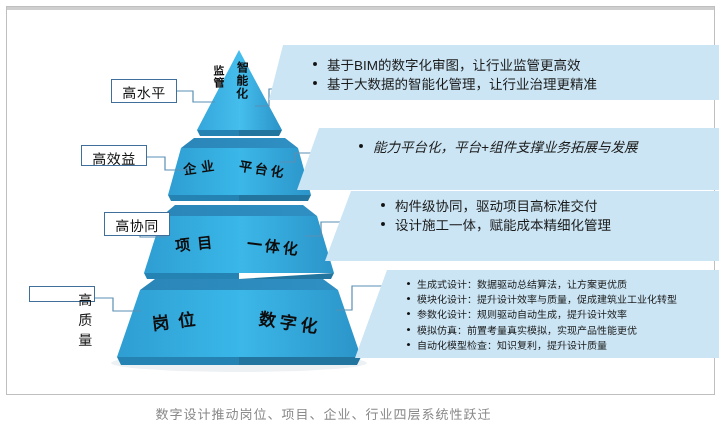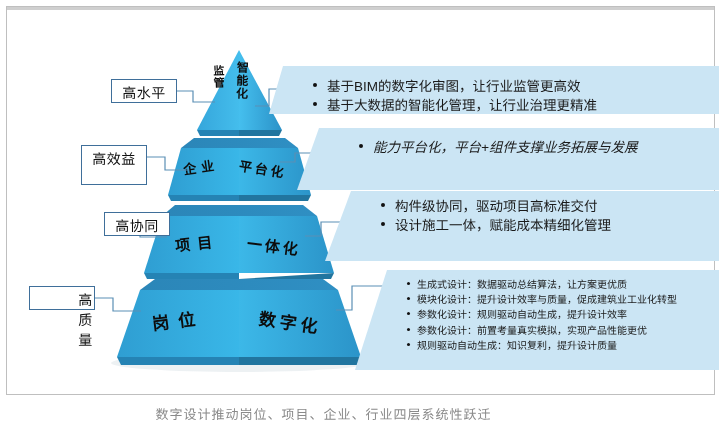--- a/index.html
+++ b/index.html
@@ -60,60 +60,60 @@
     margin-right: 9px;
     flex: none;
     position: relative;
     top: -4px;
   }
   .big .dot { width: 4px; height: 4px; margin-right: 10px; }
   .small .dot { width: 3px; height: 3px; margin-right: 7px; top: -3px; }
 
   
   #panel1 {
-    left: 262px; top: 59px; width: 450px; height: 48px;
+    left: 262px; top: 38px; width: 450px; height: 55px;
     clip-path: polygon(14px 0, 100% 0, 100% 100%, 0 100%);
   }
   #panel1 .ptext { left: 44px; top: 11px; font-size: 13.5px; }
   
   #panel2 {
     left: 290px; top: 121px; width: 422px; height: 62px;
     clip-path: polygon(22px 0, 100% 0, 100% 100%, 0 100%);
   }
   #panel2 .ptext { left: 62px; top: 10px; font-size: 13.5px; font-style: italic; }
   
   #panel3 {
     left: 318px; top: 184px; width: 394px; height: 70px;
     clip-path: polygon(26px 0, 100% 0, 100% 100%, 0 100%);
   }
   #panel3 .ptext { left: 56px; top: 6px; font-size: 13.5px; }
   
   #panel4 {
-    left: 348px; top: 263px; width: 364px; height: 100px;
+    left: 348px; top: 263px; width: 364px; height: 88px;
     clip-path: polygon(32px 0, 100% 0, 100% 100%, 0 100%);
   }
   #panel4 .ptext { left: 52px; top: 7px; font-size: 10px; }
   #panel4 .bullet-line { line-height: 1.52; }
 
   
   .lbl {
     position: absolute;
     border: 1px solid #3f6f9a;
     background: #ffffff;
     color: #111111;
     font-size: 14px;
     text-align: center;
     box-sizing: border-box;
     padding-top: 2px;
     letter-spacing: 0.5px;
   }
   #lbl0 { left: 104px; top: 72px;  width: 66px; height: 24px; }
-  #lbl1 { left: 74px;  top: 138px; width: 66px; height: 40px; }
+  #lbl1 { left: 74px;  top: 138px; width: 66px; height: 21px; }
   #lbl2 { left: 49px;  top: 205px; width: 66px; height: 24px; margin-left: 48px; }
-  #lbl3 { left: 22px;  top: 279px; width: 66px; height: 24px; padding-left: 47px; }
+  #lbl3 { left: 22px;  top: 279px; width: 66px; height: 16px; padding-left: 47px; }
 
   
   #wires { position: absolute; left: 0; top: 0; width: 721px; height: 443px; }
 
   
   #pyramid { position: absolute; left: 0; top: 0; width: 721px; height: 443px; }
   .ptier-label {
     position: absolute;
     color: #0d0d0d;
     font-weight: bold;
@@ -274,25 +274,25 @@
         <div class="bullet-line">
           <span class="dot"></span>
           <span>模块化设计：提升设计效率与质量，促成建筑业工业化转型</span>
         </div>
         <div class="bullet-line">
           <span class="dot"></span>
           <span>参数化设计：规则驱动自动生成，提升设计效率</span>
         </div>
         <div class="bullet-line">
           <span class="dot"></span>
-          <span>参数化设计：前置考量真实模拟，实现产品性能更优</span>
-        </div>
-        <div class="bullet-line">
-          <span class="dot"></span>
-          <span>规则驱动自动生成：知识复利，提升设计质量</span>
+          <span>模拟仿真：前置考量真实模拟，实现产品性能更优</span>
+        </div>
+        <div class="bullet-line">
+          <span class="dot"></span>
+          <span>自动化模型检查：知识复利，提升设计质量</span>
         </div>
       </div>
     </div>
 
   </div>
 
   <div id="caption">数字设计推动岗位、项目、企业、行业四层系统性跃迁</div>
 
 </div>
 

